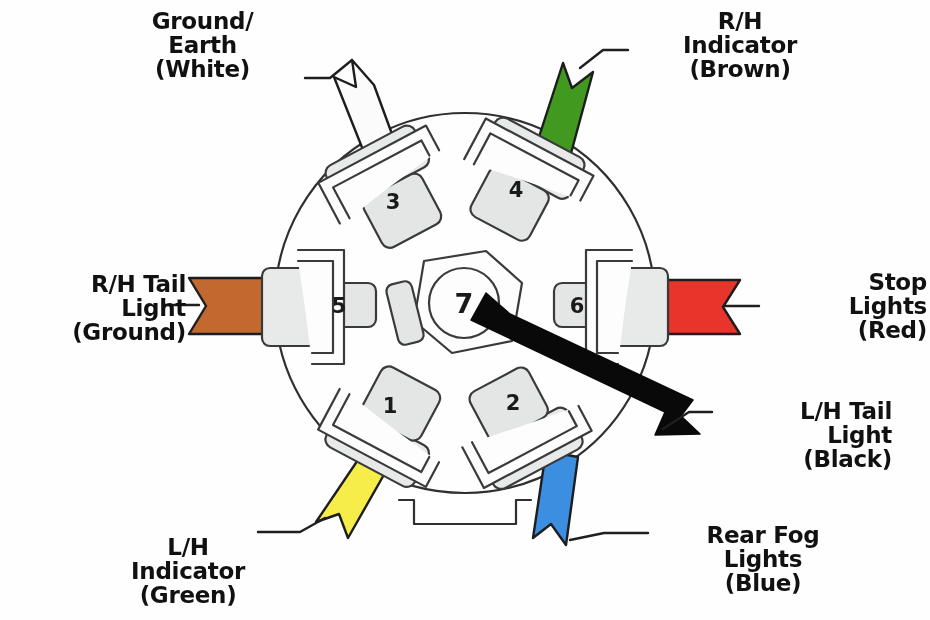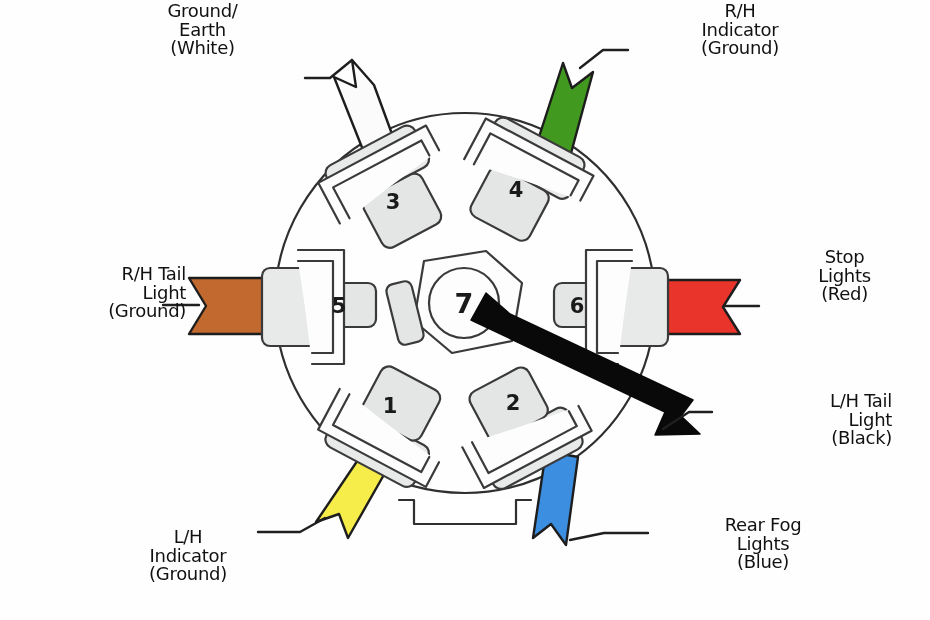--- a/index.html
+++ b/index.html
@@ -23,27 +23,28 @@
   svg#diagram {
     position: absolute;
     left: 0;
     top: 0;
     width: 930px;
     height: 620px;
   }
   .lbl {
     position: absolute;
     font-family: "DejaVu Sans", sans-serif;
-    font-weight: normal;
-    font-size: 18px;
+    font-weight: bold;
+    font-size: 23px;
     line-height: 1.04;
     color: #111111;
     text-align: center;
     white-space: pre;
     letter-spacing: -0.3px;
+    margin-top: 8px;
   }
   .lbl.left  { text-align: right; }
   .lbl.right { text-align: left; }
   .pinnum {
     font-family: "DejaVu Sans", sans-serif;
     font-weight: bold;
     font-size: 21px;
     fill: #1a1a1a;
   }
   .pinnum.big { font-size: 27px; }
@@ -175,35 +176,35 @@
     <text class="pinnum" x="513" y="410" text-anchor="middle">2</text>
     <text class="pinnum big" x="464" y="313" text-anchor="middle">7</text>
   </svg>
 
   <div class="lbl center" style="left:90px; top:2px; width:225px;"><span>Ground/
 Earth
 (White)</span></div>
 
   <div class="lbl center" style="left:625px; top:2px; width:230px;"><span>R/H
 Indicator
-(Ground)</span></div>
+(Brown)</span></div>
 
   <div class="lbl left" style="left:8px; top:265px; width:178px; text-align:right;"><span>R/H Tail
 Light
 (Ground)</span></div>
 
-  <div class="lbl right" style="left:762px; top:248px; width:165px; text-align:center;"><span>Stop
+  <div class="lbl right" style="left:762px; top:263px; width:165px; text-align:right;"><span>Stop
 Lights
 (Red)</span></div>
 
   <div class="lbl right" style="left:712px; top:392px; width:180px; text-align:right;"><span>L/H Tail
 Light
 (Black)</span></div>
 
   <div class="lbl center" style="left:73px; top:528px; width:230px;"><span>L/H
 Indicator
-(Ground)</span></div>
+(Green)</span></div>
 
   <div class="lbl center" style="left:648px; top:516px; width:230px;"><span>Rear Fog
 Lights
 (Blue)</span></div>
 
 </div>
 
 </body></html>

